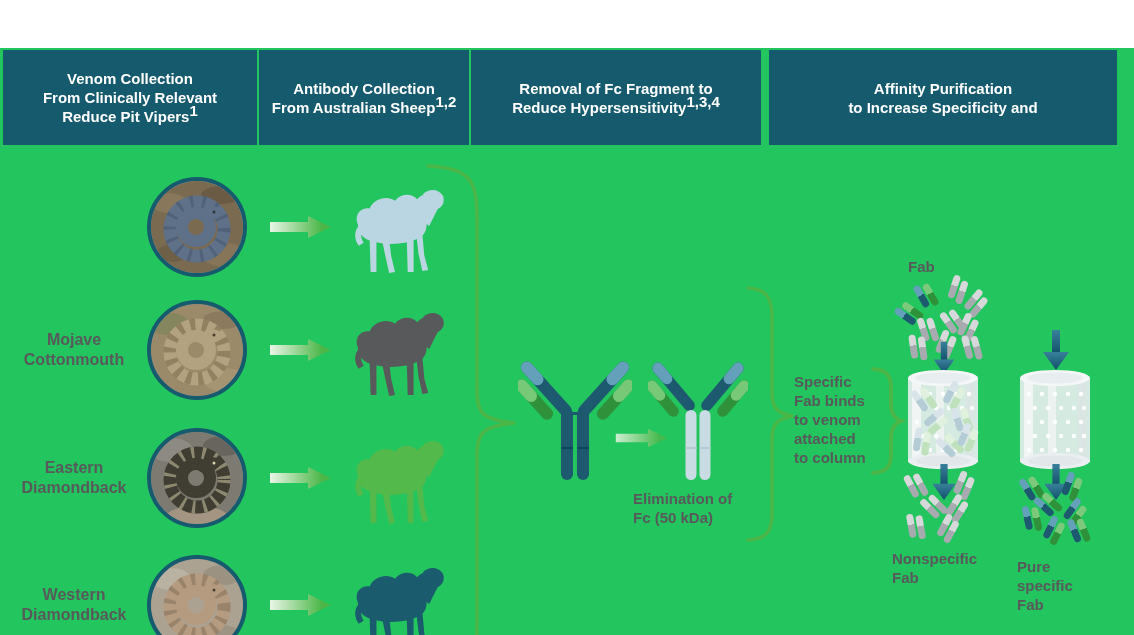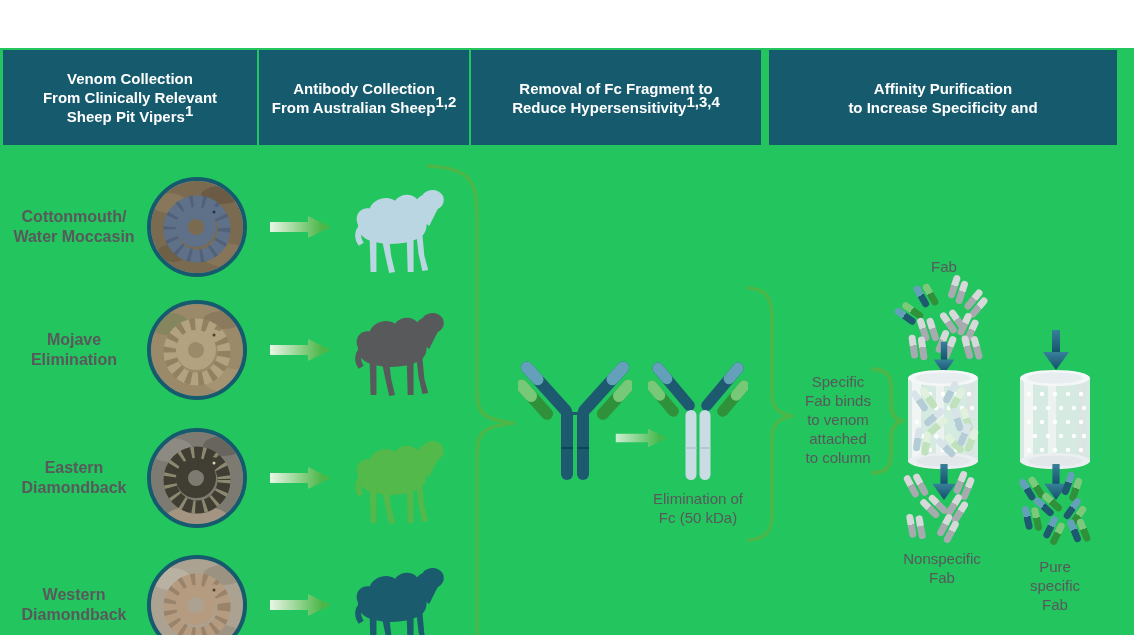--- a/index.html
+++ b/index.html
@@ -6,21 +6,21 @@
   .canvas{position:relative;width:1134px;height:635px;background:#22c55e;overflow:hidden;
           font-family:"Liberation Sans",sans-serif;margin-top:48px;-webkit-font-smoothing:antialiased;}
   
   .hbox{position:absolute;top:2px;height:95px;background:var(--teal);color:#fff;
         display:flex;flex-direction:column;align-items:center;justify-content:center;
         font-weight:bold;font-size:15px;line-height:19px;text-align:center;}
   .hbox sup{font-size:15px;line-height:0;}
   
   .rowlabel{position:absolute;left:0;width:148px;text-align:center;font-weight:bold;
             font-size:16px;line-height:20px;color:var(--gray_text);white-space:pre-line;}
-  .ml{position:absolute;text-align:center;font-weight:normal;font-size:15px;line-height:19px;
+  .ml{position:absolute;font-weight:bold;font-size:15px;line-height:19px;
       color:var(--gray_text);white-space:pre-line;}
   
   .photo{position:absolute;width:100px;height:100px;border-radius:50%;
          border:4px solid var(--teal);box-sizing:border-box;overflow:hidden;background:#888;}
   .photo svg{display:block;}
   
   .abs{position:absolute;}
   .overlay{position:absolute;left:0;top:0;pointer-events:none;}
   
   .fabpair{position:absolute;width:20px;height:27px;}
@@ -105,39 +105,37 @@
             <circle cx="50" cy="82" r="2.2"></circle>
             <circle cx="63" cy="82" r="2.2"></circle>
         </g>
       </symbol>
     </defs>
   </svg>
 
   <div class="hbox" style="left:3px;width:254px">
     <div><span>Venom Collection</span></div>
     <div><span>From Clinically Relevant</span></div>
-    <div><span>Sheep Pit Vipers</span><sup>1</sup></div>
+    <div><span>Reduce Pit Vipers</span><sup>1</sup></div>
   </div>
   <div class="hbox" style="left:259px;width:210px">
     <div><span>Antibody Collection</span></div>
     <div><span>From Australian Sheep</span><sup>1,2</sup></div>
   </div>
   <div class="hbox" style="left:471px;width:290px">
     <div><span>Removal of Fc Fragment to</span></div>
     <div><span>Reduce Hypersensitivity</span><sup>1,3,4</sup></div>
   </div>
   <div class="hbox" style="left:769px;width:348px">
     <div><span>Affinity Purification</span></div>
     <div><span>to Increase Specificity and</span></div>
   </div>
 
-  <div class="rowlabel" style="top:159px">Cottonmouth/
-Water Moccasin</div>
   <div class="rowlabel" style="top:282px">Mojave
-Elimination</div>
+Cottonmouth</div>
   <div class="rowlabel" style="top:410px">Eastern
 Diamondback</div>
   <div class="rowlabel" style="top:537px">Western
 Diamondback</div>
 
   <div class="photo" style="left:147px;top:129px">
     <svg width="92" height="92" viewBox="0 0 92 92">
         <g clip-path="url(#snclip)">
       <rect width="92" height="92" fill="#7a6a50"></rect>
       <ellipse cx="18" cy="22" rx="18" ry="10" fill="#8f7d5e" opacity="0.7"></ellipse>

